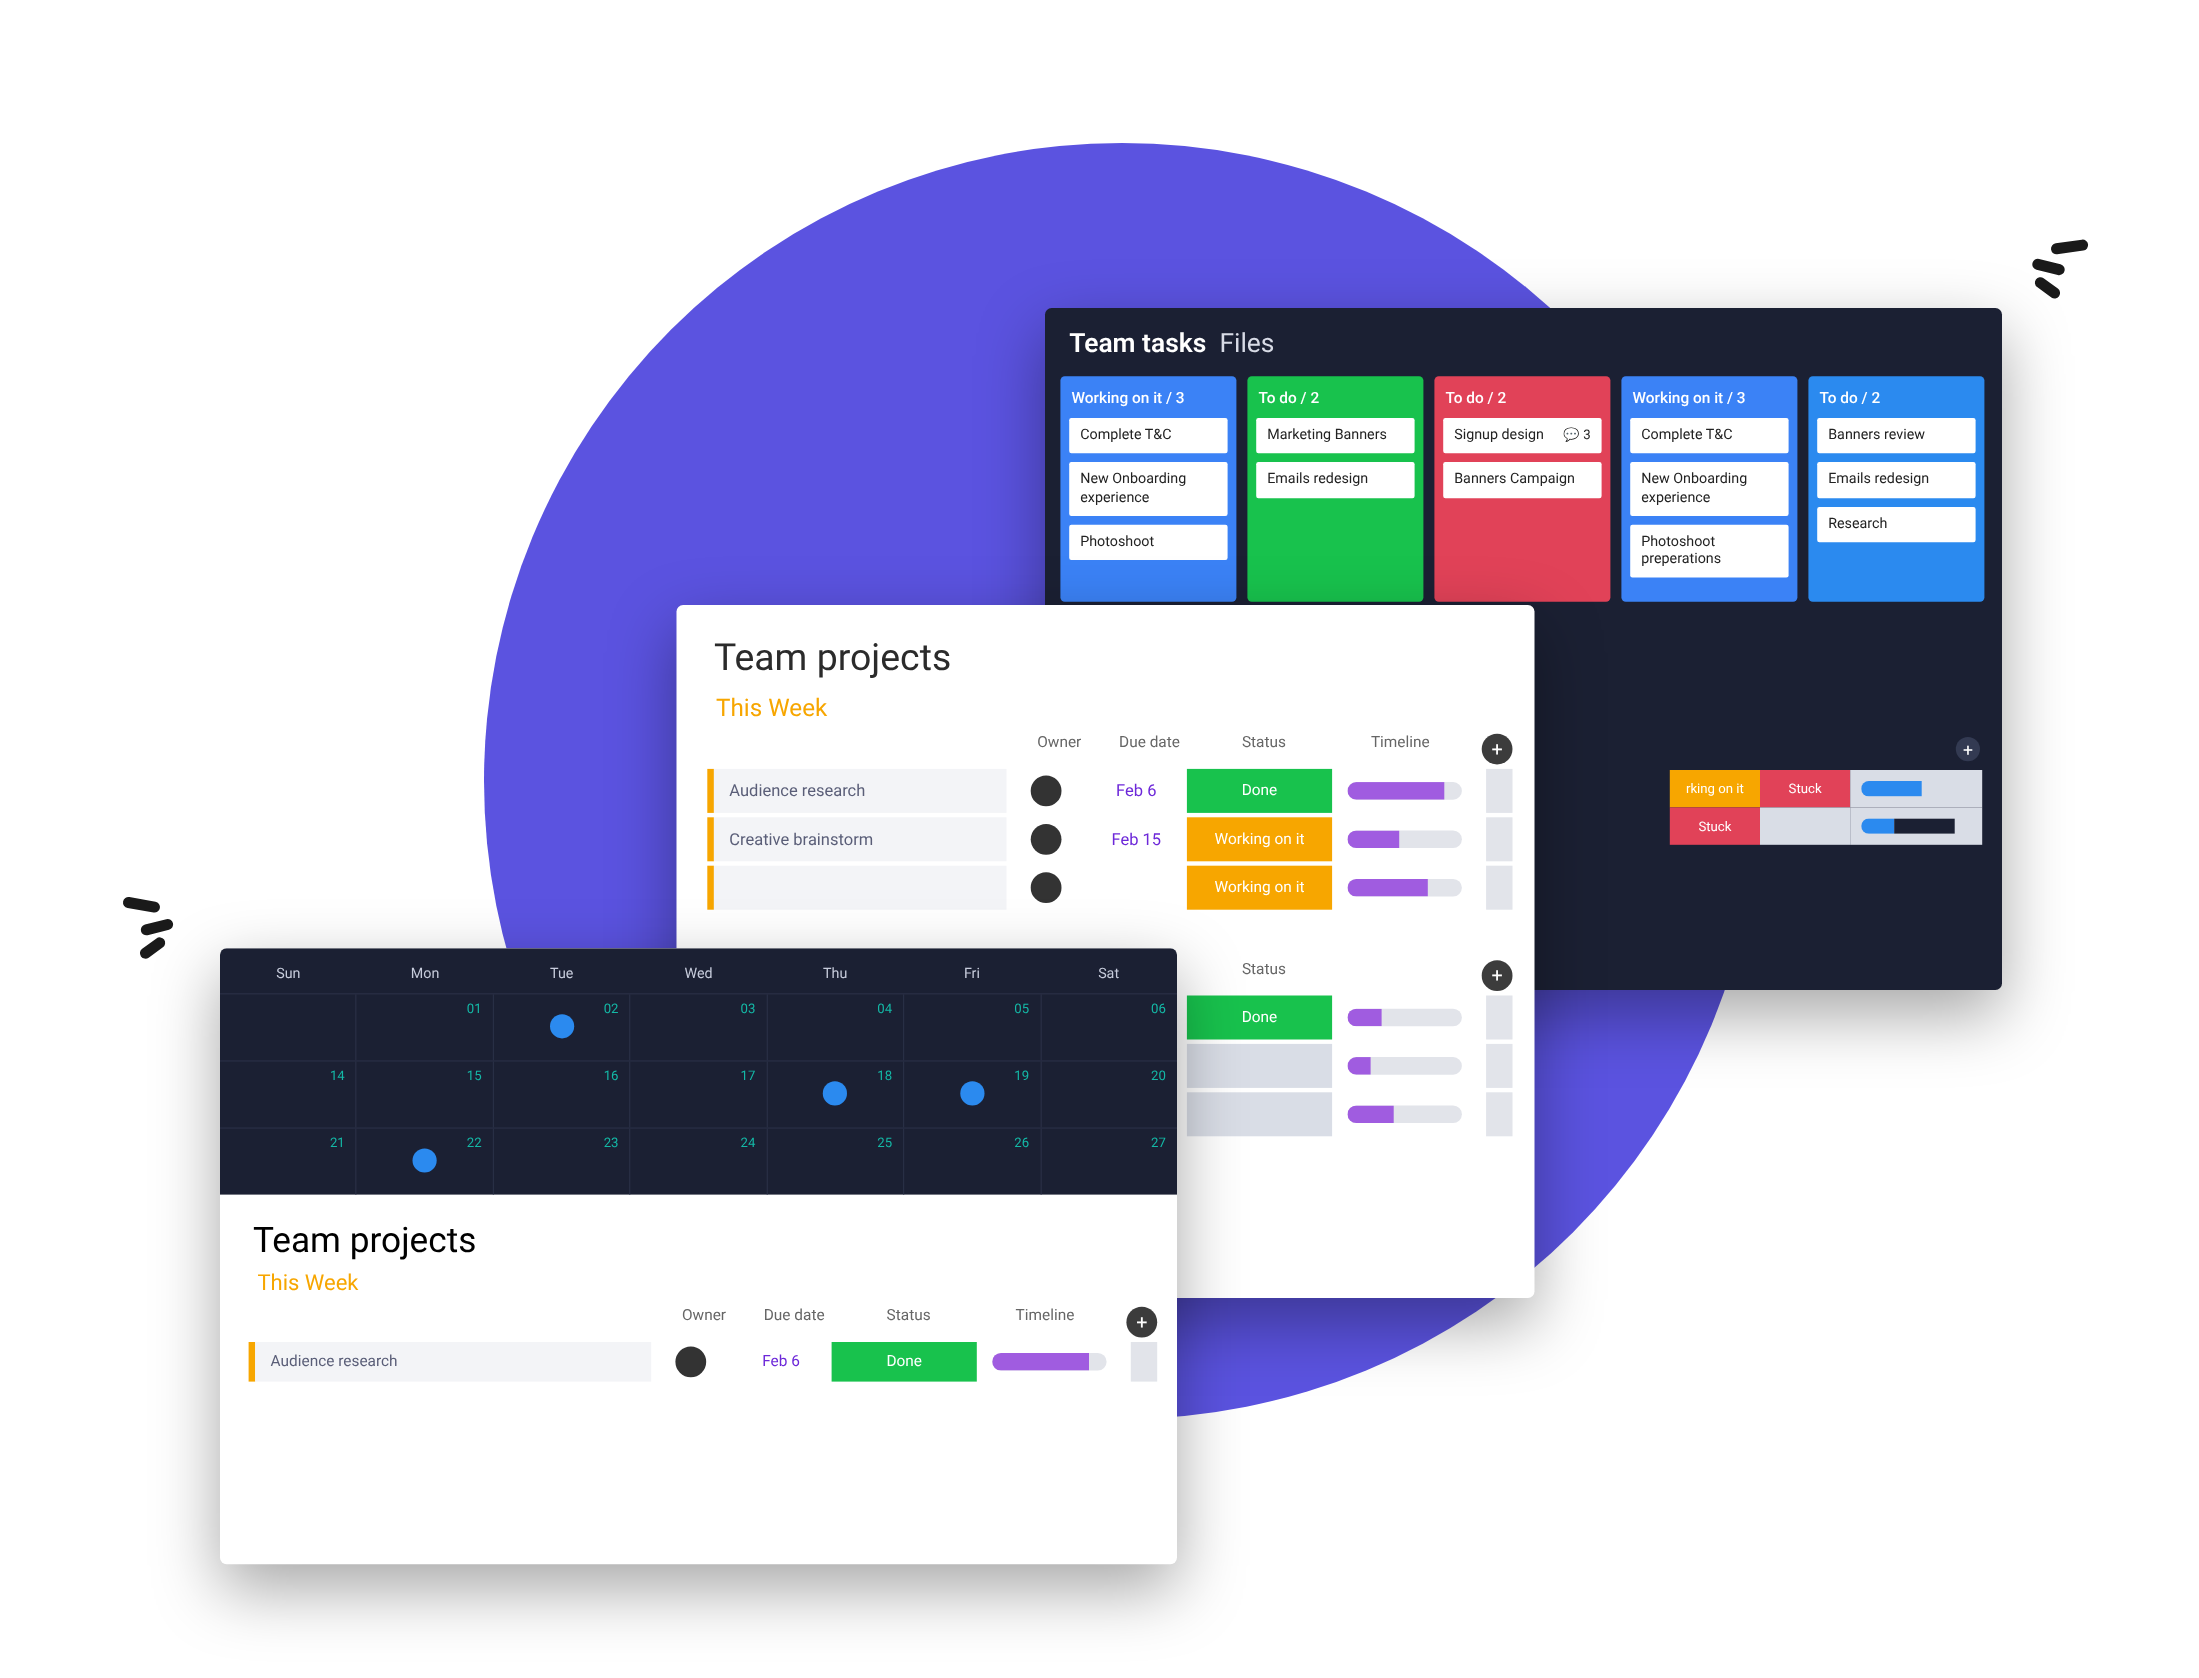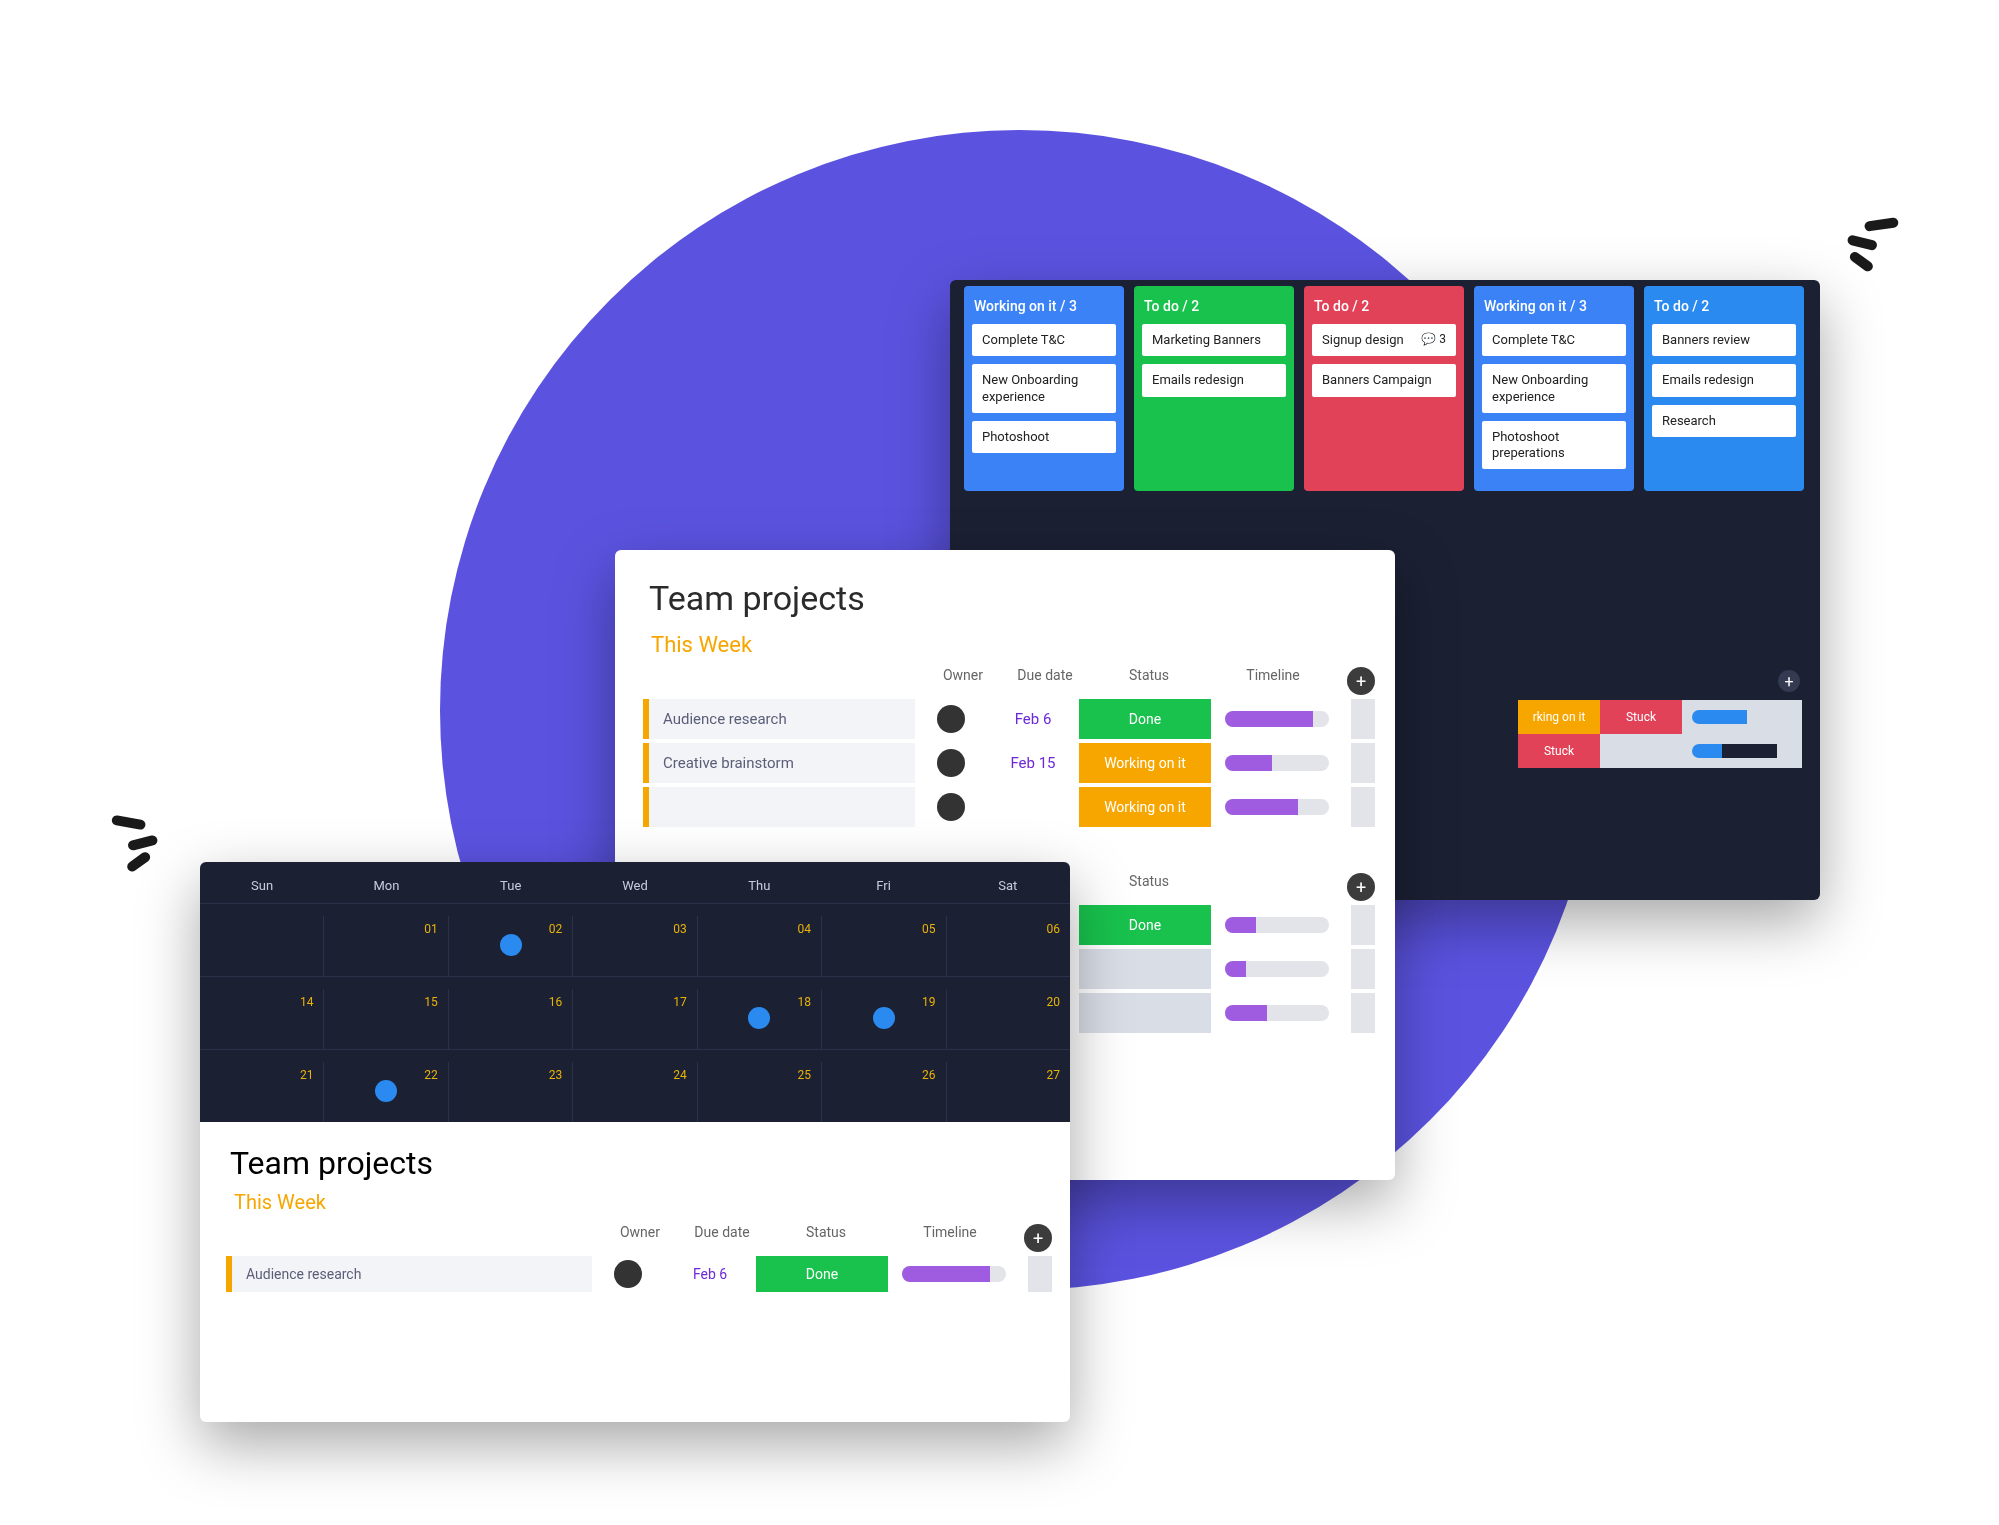--- a/index.html
+++ b/index.html
@@ -102,21 +102,21 @@
   .front {
     width: 870px; height: 560px;
     left: 200px; top: 862px;
     background:#fff;
   }
   .cal { background:#1b2033; color:#c7ccdc; }
   .cal .days{ display:flex; }
   .cal .days div{ flex:1; text-align:center; font-size:13px; padding:16px 0 10px; }
   .cal-grid{}
   .cal-row{ display:flex; border-top:1px solid #2b3148; }
-  .cal-cell{ flex:1; height:60px; position:relative; font-size:12px; color:#eab308; border-right:1px solid #2b3148;margin-top:12px; }
+  .cal-cell{ flex:1; height:60px; position:relative; font-size:12px; color:#14b8a6; border-right:1px solid #2b3148; }
   .cal-cell:last-child{border-right:none;}
   .cal-cell span{ position:absolute; top:6px; right:10px; }
   .cal-cell.sel{ background:#2f3550; }
   .dot{ position:absolute; width:22px; height:22px; border-radius:50%; background:#2b8aef; top:18px; left:50%; transform:translateX(-50%); }
 
   .front .mtitle{ font-size:32px; padding:22px 30px 4px; }
   .front .group{ padding:4px 18px 0 26px; }
   .front .group-title{ font-size:20px; }
   .front .row{ height:36px; }
   .front .row .task{ font-size:14px; }
@@ -133,20 +133,24 @@
       <span></span>
       <span></span>
     </div>
   <div class="sparkle right">
       <span></span>
       <span></span>
       <span></span>
     </div>
 
   <div class="panel kanban">
+    <div class="hdr">
+      <b>Team tasks</b>
+      <span style="margin-left:6px;">Files</span>
+    </div>
     <div class="cols" id="kb-cols">
         <div class="kb-col c-orange">
           <div class="title">Working on it / 3</div>
           <div class="kb-card">Complete T&amp;C</div>
           <div class="kb-card">New Onboarding experience</div>
           <div class="kb-card">Photoshoot</div>
         </div>
         <div class="kb-col c-green">
           <div class="title">To do / 2</div>
           <div class="kb-card">Marketing Banners</div>

